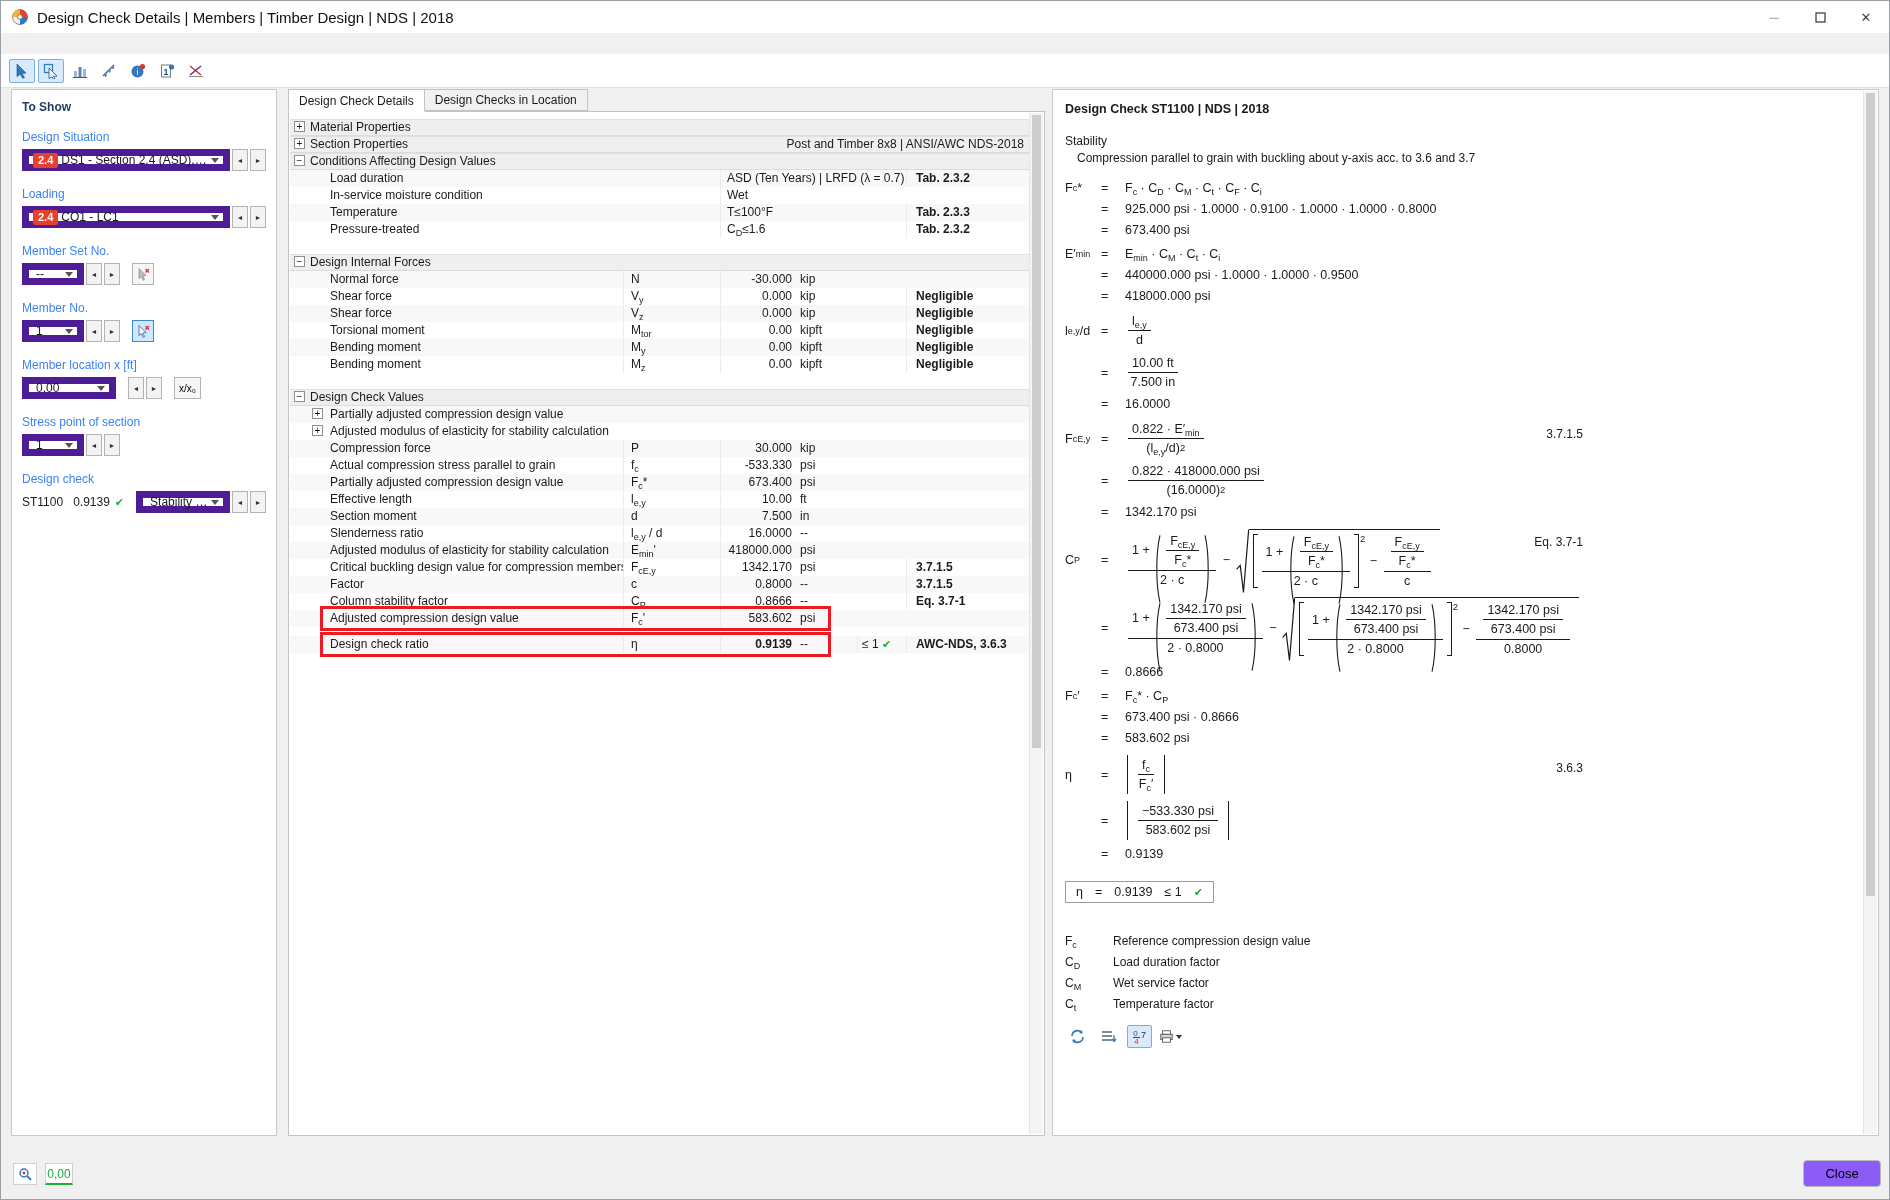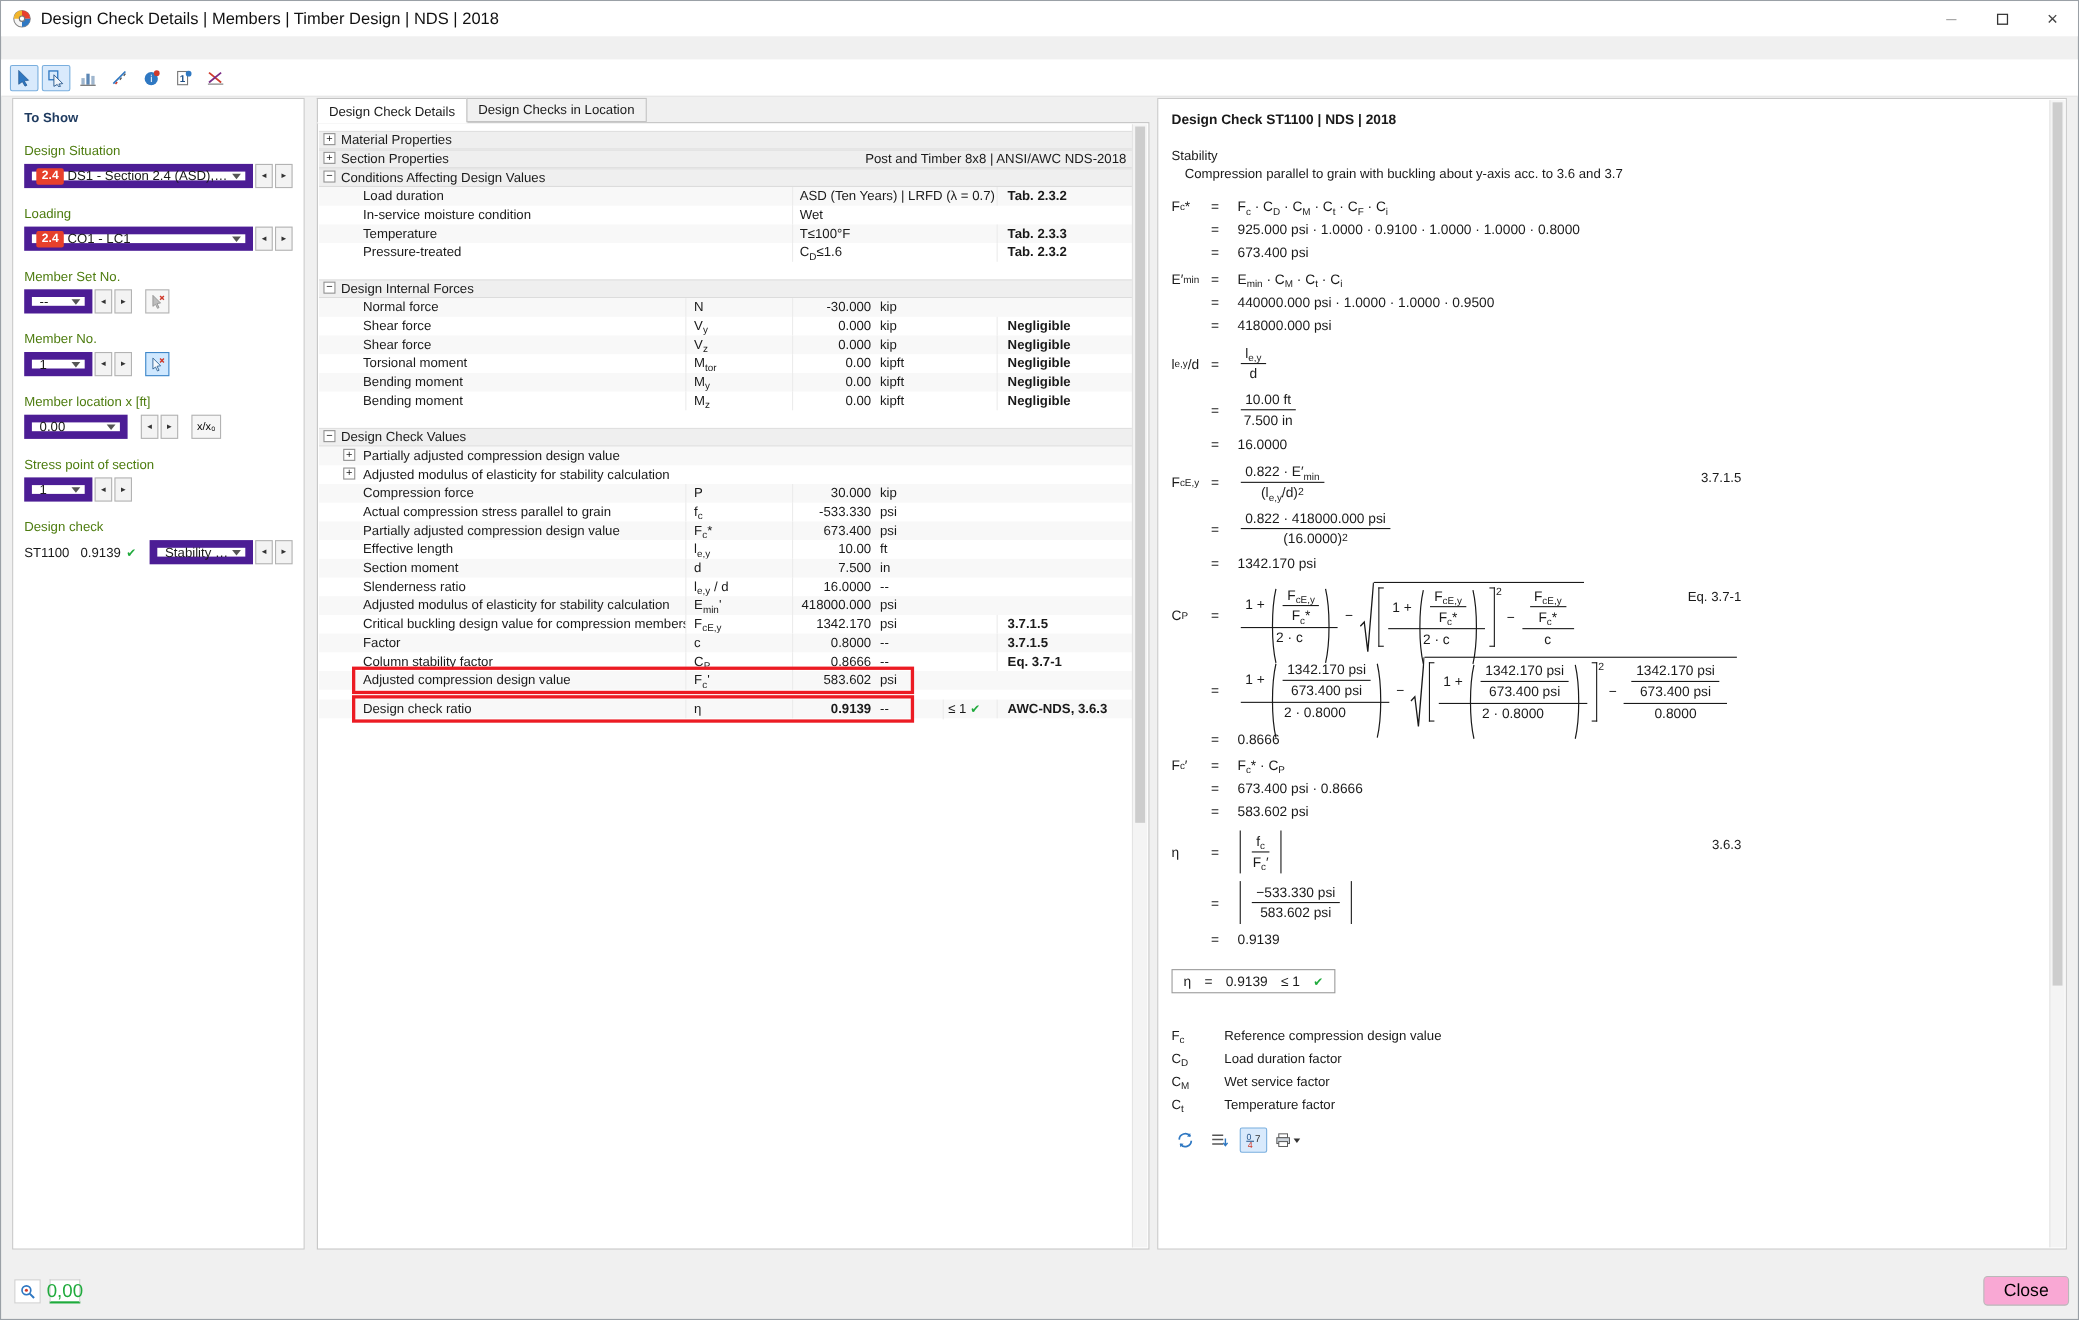--- a/index.html
+++ b/index.html
@@ -14,21 +14,21 @@
   .wbtn svg{display:block;}
   
   .menubar{position:absolute;top:32px;left:0;right:0;height:21px;background:#fff;display:flex;align-items:center;padding-left:6px;gap:2px;}
   .menuitem{padding:2px 8px;}
   .toolbar{position:absolute;top:53px;left:0;right:0;height:33px;background:#fff;border-bottom:1px solid #e2e2e2;display:flex;align-items:center;padding-left:8px;gap:3px;}
   .tbtn{width:26px;height:24px;display:flex;align-items:center;justify-content:center;border:1px solid transparent;border-radius:2px;background:transparent;padding:0;}
   .tbtn.on{background:#d9eafc;border-color:#79aede;}
   
   .leftpanel{position:absolute;left:10px;top:88px;width:266px;bottom:63px;background:#fff;border:1px solid #c9c9c9;box-sizing:border-box;padding:8px 10px;}
   .lp-head{font-weight:bold;color:#1e3a5f;margin:2px 0 10px;}
-  .lp-label{margin:16px 0 5px;color:#4d7c0f;}
+  .lp-label{margin:16px 0 5px;color:#3b82f6;}
   .lp-row{display:flex;align-items:center;gap:2px;}
   .combo{height:22px;border:7px solid #4c1d95;background:#fff;display:flex;align-items:center;padding:0 4px;box-sizing:border-box;}
   .combo .cotext{white-space:nowrap;overflow:hidden;text-overflow:ellipsis;flex:1;padding:0 3px;}
   .combo.grow{flex:1;min-width:0;}
   .combo.sm{width:62px;}
   .combo.md{width:94px;}
   .chev{width:0;height:0;border-left:4px solid transparent;border-right:4px solid transparent;border-top:5px solid #555;margin-left:auto;flex:0 0 auto;}
   .badge{background:#e7402c;color:#fff;font-weight:bold;font-size:11px;padding:2px 5px;border-radius:2px;line-height:1;flex:0 0 auto;}
   .nbtn{width:16px;height:22px;border:1px solid #b3b3b3;background:#f3f3f3;font-size:7px;color:#333;display:flex;align-items:center;justify-content:center;padding:0;}
   .sqbtn{width:22px;height:22px;border:1px solid #b3b3b3;background:#f6f6f6;display:flex;align-items:center;justify-content:center;padding:0;}
@@ -102,24 +102,24 @@
   .src{display:inline-flex;align-items:center;border-top:1.3px solid #1a1a1a;padding:3px 6px 1px 3px;}
   .av{display:inline-flex;align-items:center;border-left:1.1px solid #1a1a1a;border-right:1.1px solid #1a1a1a;padding:2px 7px;margin:0 2px;}
   .resbox{display:inline-flex;align-items:center;gap:12px;border:1px solid #9b9b9b;padding:3px 10px;margin:10px 0 24px;font-size:12.5px;}
   .legrow{display:flex;margin:7px 0;}
   .legsym{width:48px;flex:0 0 auto;}
   .rp-toolbar{display:flex;gap:6px;margin-top:14px;align-items:center;}
   .rbtn{width:25px;height:23px;border:1px solid transparent;background:transparent;display:flex;align-items:center;justify-content:center;padding:0;border-radius:2px;}
   .rbtn.on{background:#d9eafc;border-color:#79aede;}
   .ddchev{width:0;height:0;border-left:3.5px solid transparent;border-right:3.5px solid transparent;border-top:4px solid #333;margin-left:2px;}
   
-  .closebtn{position:absolute;right:8px;bottom:12px;width:78px;height:27px;background:#f9a8d4;border:1px solid #b9b9b9;border-radius:4px;font-size:16px;font-family:"Liberation Sans",sans-serif;}
+  .closebtn{position:absolute;right:8px;bottom:12px;width:78px;height:27px;background:#8b5cf6;border:1px solid #b9b9b9;border-radius:4px;font-size:13px;font-family:"Liberation Sans",sans-serif;}
   .statbox{position:absolute;bottom:14px;height:22px;display:flex;align-items:center;justify-content:center;background:#fff;border:1px solid #cfcfcf;box-sizing:border-box;}
   .stat1{left:12px;width:24px;}
-  .stat2{left:44px;width:28px;color:#1faa3c;font-size:17px;border-bottom:2px solid #1faa3c;}
+  .stat2{left:44px;width:28px;color:#1faa3c;font-size:12px;border-bottom:2px solid #1faa3c;}
 </style>
 </head>
 <body>
 
 <div class="window">
 
   <div class="titlebar">
     <svg class="appicon" viewBox="0 0 18 18">
       <circle cx="9" cy="9" r="7.5" fill="#f5f5f5" stroke="#888"></circle>
       <path d="M9 1.5 A7.5 7.5 0 0 1 16.5 9 L9 9 Z" fill="#e8402c"></path>

